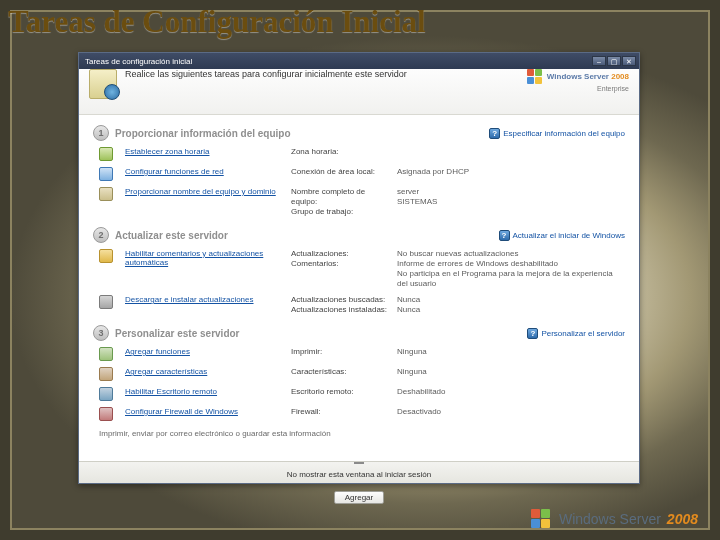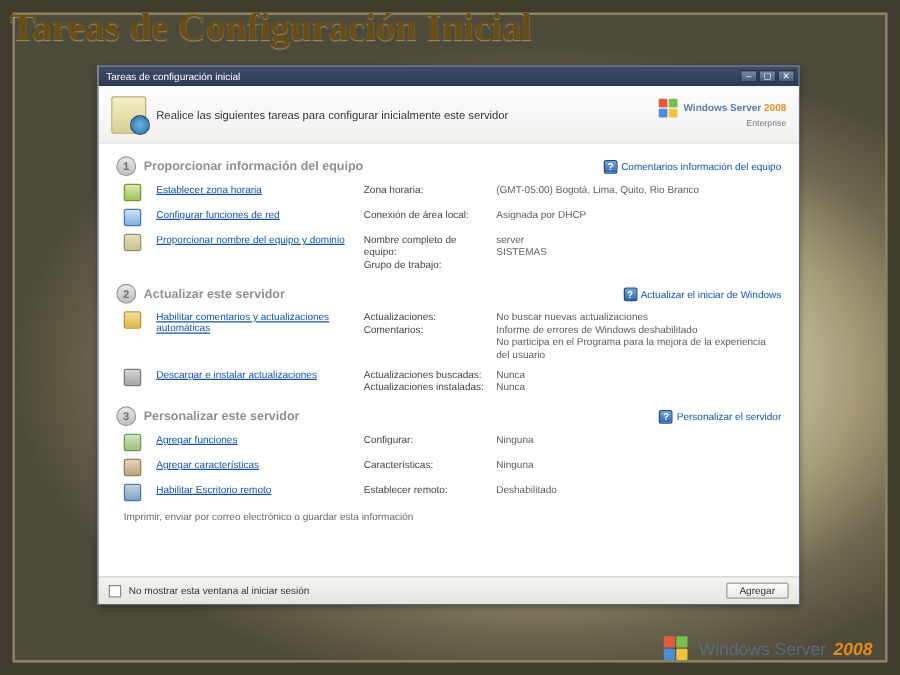--- a/index.html
+++ b/index.html
@@ -63,21 +63,21 @@
     background: linear-gradient(#7a8aa6,#4a5a78);
     border: 1px solid #2c3647;
     display:flex;align-items:center;justify-content:center;
     color:#fff; font-size:7px; line-height:1;
   }
   .banner {
     height: 46px;
     background: linear-gradient(#fdfdfd,#f1f1ef);
     border-bottom: 1px solid #d9d9d2;
     display: flex;
-    align-items: center;
+    align-items: flex-start;
     padding: 0 10px;
     gap: 8px;
   }
   .banner-icon {
     width: 28px; height: 30px;
     background: linear-gradient(#f5efc8,#d9d090);
     border:1px solid #b9ad6a;
     border-radius:2px;
     position:relative;
   }
@@ -145,20 +145,21 @@
   .lbl { color:#444; font-size:8px;}
   .val { color:#5c5c5c; font-size:8px;}
   .multiline { line-height:1.25; }
 
   .footer {
     position:absolute; left:0; right:0; bottom:0; height:22px;
     background:linear-gradient(#f3f3f0,#e6e6e0);
     border-top:1px solid #cfcfc6;
     display:flex; align-items:center; padding:0 8px; gap:6px;
     font-size:8px;
+    flex-direction:column;
   }
   .chk { width:10px;height:10px;border:1px solid #8a8a8a;background:#fff;}
   .footer .spacer{flex:1;}
   .btn {
     min-width:50px; padding:1px 10px;
     background:linear-gradient(#fdfdfd,#e7e7e3);
     border:1px solid #9e9e97; border-radius:2px;
     font-size:8px; color:#333;
   }
   .hint { color:#6a6a6a; font-size:8px; padding:4px 0 0 6px;}
@@ -205,28 +206,27 @@
       <span class="ed">Enterprise</span>
     </div>
   </div>
 
   <div class="content" id="content">
       <div class="section-hdr">
         <div class="num-badge">1</div>
     <div class="section-title">Proporcionar información del equipo</div>
     <div class="help-link">
       <span class="help-icon">?</span>
-          <span>Comentarios información del equipo</span>
+          <span>Especificar información del equipo</span>
         </div>
       </div>
       <div class="row">
         <div class="icon ic-clock"></div>
       <span class="link">Establecer zona horaria</span>
       <span class="lbl multiline">Zona horaria:</span>
-      <span class="val multiline">(GMT-05:00) Bogotá, Lima, Quito, Rio Branco</span>
       </div>
       <div class="row">
         <div class="icon ic-net"></div>
       <span class="link">Configurar funciones de red</span>
       <span class="lbl multiline">Conexión de área local:</span>
       <span class="val multiline">Asignada por DHCP</span>
       </div>
       <div class="row">
         <div class="icon ic-pc"></div>
       <span class="link">Proporcionar nombre del equipo y dominio</span>
@@ -257,34 +257,40 @@
         <div class="num-badge">3</div>
     <div class="section-title">Personalizar este servidor</div>
     <div class="help-link">
       <span class="help-icon">?</span>
           <span>Personalizar el servidor</span>
         </div>
       </div>
       <div class="row">
         <div class="icon ic-role"></div>
       <span class="link">Agregar funciones</span>
-      <span class="lbl multiline">Configurar:</span>
+      <span class="lbl multiline">Imprimir:</span>
       <span class="val multiline">Ninguna</span>
       </div>
       <div class="row">
         <div class="icon ic-feat"></div>
       <span class="link">Agregar características</span>
       <span class="lbl multiline">Características:</span>
       <span class="val multiline">Ninguna</span>
       </div>
       <div class="row">
         <div class="icon ic-rd"></div>
       <span class="link">Habilitar Escritorio remoto</span>
-      <span class="lbl multiline">Establecer remoto:</span>
+      <span class="lbl multiline">Escritorio remoto:</span>
       <span class="val multiline">Deshabilitado</span>
+      </div>
+      <div class="row">
+        <div class="icon ic-fw"></div>
+      <span class="link">Configurar Firewall de Windows</span>
+      <span class="lbl multiline">Firewall:</span>
+      <span class="val multiline">Desactivado</span>
       </div>
       <div class="hint">Imprimir, enviar por correo electrónico o guardar esta información</div>
     </div>
 
   <div class="footer">
     <div class="chk"></div>
     <span>No mostrar esta ventana al iniciar sesión</span>
     <span class="spacer"></span>
     <button class="btn">Agregar</button>
   </div>

